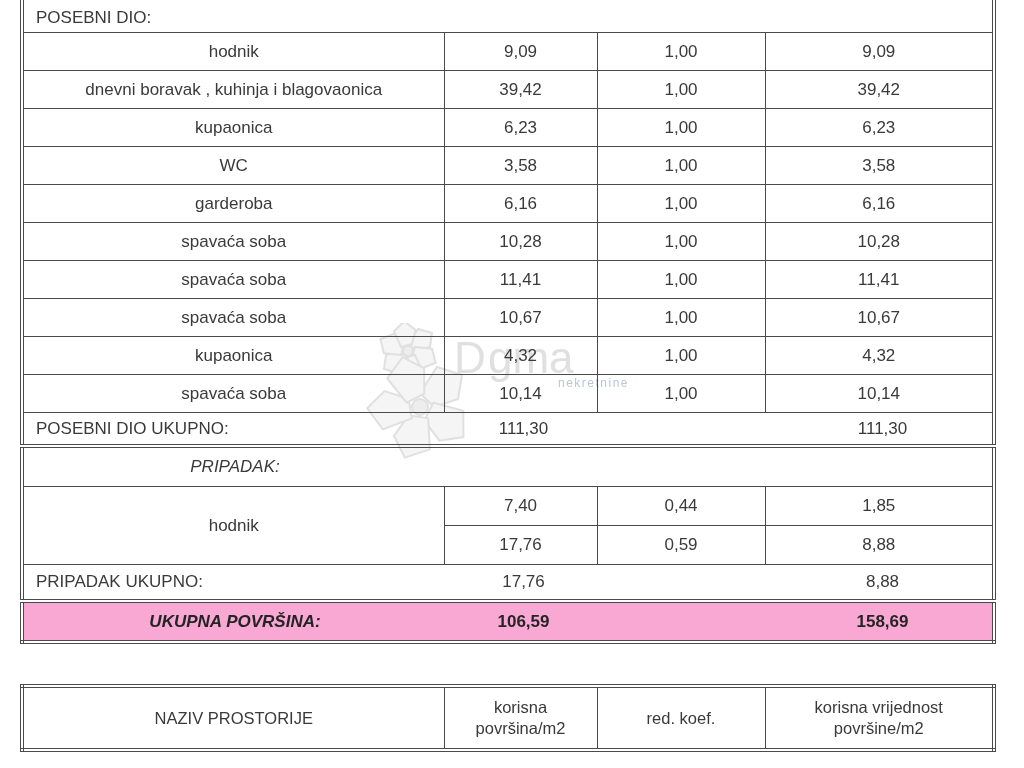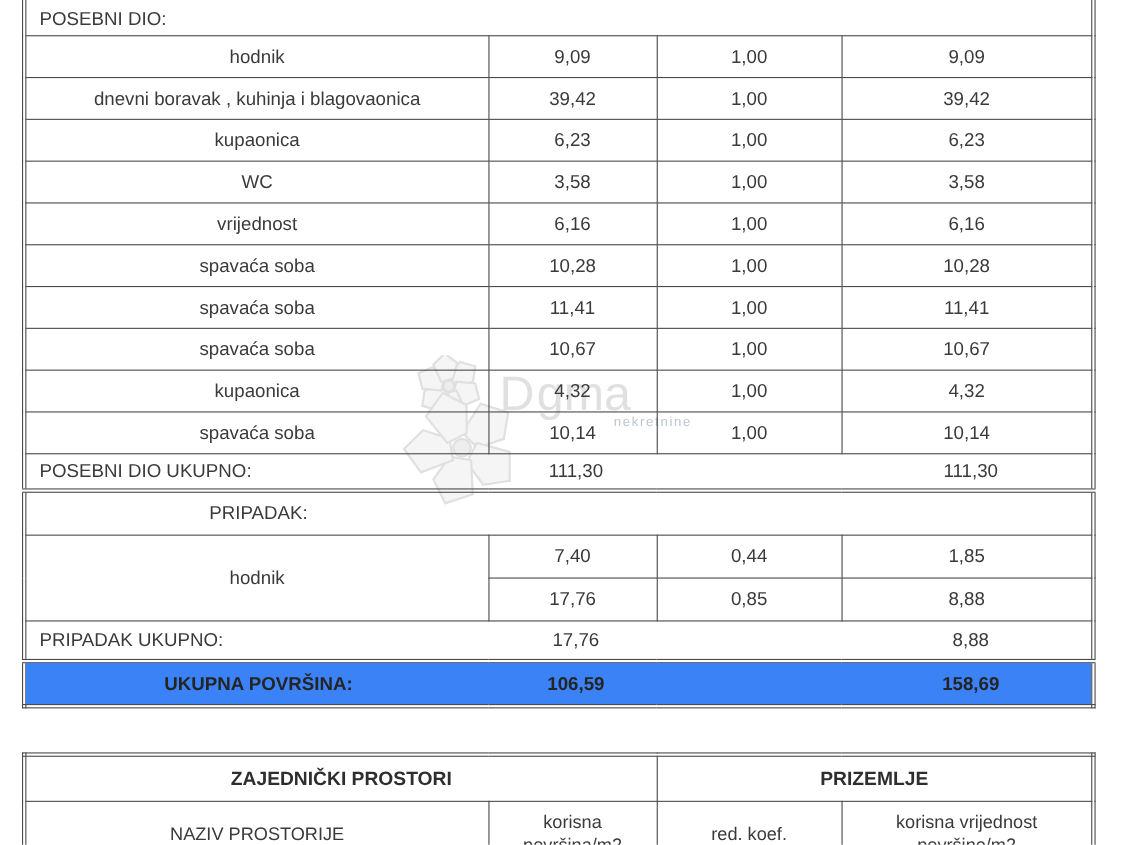--- a/index.html
+++ b/index.html
@@ -19,28 +19,28 @@
   col.c1{width:422px}col.c2{width:153px}col.c3{width:168px}col.c4{width:229px}
 
   tr.caption-row td{height:32px;text-align:left;padding-left:12px;vertical-align:bottom;padding-bottom:4px;}
   tr.data-row td{height:35px;}
   tr.terasa-row td{height:36px;}
 
   
   td.wide{position:relative;padding:0;}
   td.wide .pos{position:absolute;top:50%;transform:translateY(-50%);}
   .pos-label{left:12px;text-align:right;}
-  .pos-label-centered{left:0;width:422px;text-align:center;}
+  .pos-label-centered{left:0;width:422px;text-align:center;font-style:italic;}
   .pos-area{left:423px;width:153px;text-align:center;}
   .pos-value{left:744px;width:229px;text-align:center;}
 
   tr.subtotal-row td{height:31px;}
   tr.pripadak-row td{height:38px;border-top:4px double #4a4a4a;}
   tr.pripadak-total-row td{height:34px;}
-  tr.grand-row td{height:37px;background:#3b82f6;font-weight:bold;border-top:4px double #4a4a4a;color:#242424;}
+  tr.grand-row td{height:37px;background:#f9a8d4;font-weight:bold;border-top:4px double #4a4a4a;color:#242424;}
 
   
   .t2{margin-top:40px;}
   .t2 tr.group-row td{height:38px;font-weight:bold;font-size:17.5px;color:#2e2e2e;}
   .t2 tr.colhead-row td{height:56px;font-size:16.5px;line-height:1.25;white-space:normal;padding:2px 14px;}
 
   
   .watermark{position:absolute;left:330px;top:323px;width:340px;height:140px;z-index:1;pointer-events:none;}
 </style>
 </head>
@@ -114,21 +114,21 @@
       <td>1,00</td>
       <td>6,23</td>
     </tr>
     <tr class="data-row">
       <td>WC</td>
       <td>3,58</td>
       <td>1,00</td>
       <td>3,58</td>
     </tr>
     <tr class="data-row">
-      <td>vrijednost</td>
+      <td>garderoba</td>
       <td>6,16</td>
       <td>1,00</td>
       <td>6,16</td>
     </tr>
     <tr class="data-row">
       <td>spavaća soba</td>
       <td>10,28</td>
       <td>1,00</td>
       <td>10,28</td>
     </tr>
@@ -172,21 +172,21 @@
     </tr>
 
     <tr class="terasa-row">
       <td rowspan="2">hodnik</td>
       <td>7,40</td>
       <td>0,44</td>
       <td>1,85</td>
     </tr>
     <tr class="terasa-row">
       <td>17,76</td>
-      <td>0,85</td>
+      <td>0,59</td>
       <td>8,88</td>
     </tr>
 
     <tr class="pripadak-total-row">
       <td class="wide" colspan="4">
         <span class="pos pos-label">PRIPADAK UKUPNO:</span>
         <span class="pos pos-area">17,76</span>
         <span class="pos pos-value">8,88</span>
       </td>
     </tr>
@@ -203,24 +203,20 @@
 
   <table class="frame t2">
     <colgroup>
         <col class="c1">
         <col class="c2">
         <col class="c3">
         <col class="c4">
       </colgroup>
 
     <tbody>
-        <tr class="group-row">
-      <td colspan="2">ZAJEDNIČKI PROSTORI</td>
-      <td colspan="2">PRIZEMLJE</td>
-    </tr>
 
     <tr class="colhead-row">
       <td>NAZIV PROSTORIJE</td>
       <td>korisna površina/m2</td>
       <td>red. koef.</td>
       <td>korisna vrijednost površine/m2</td>
     </tr>
 
   </tbody>
     </table>

